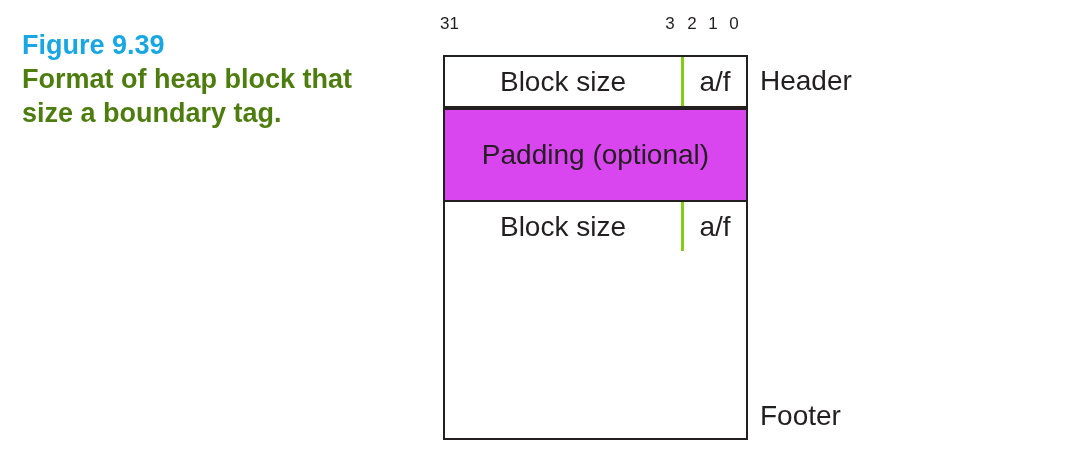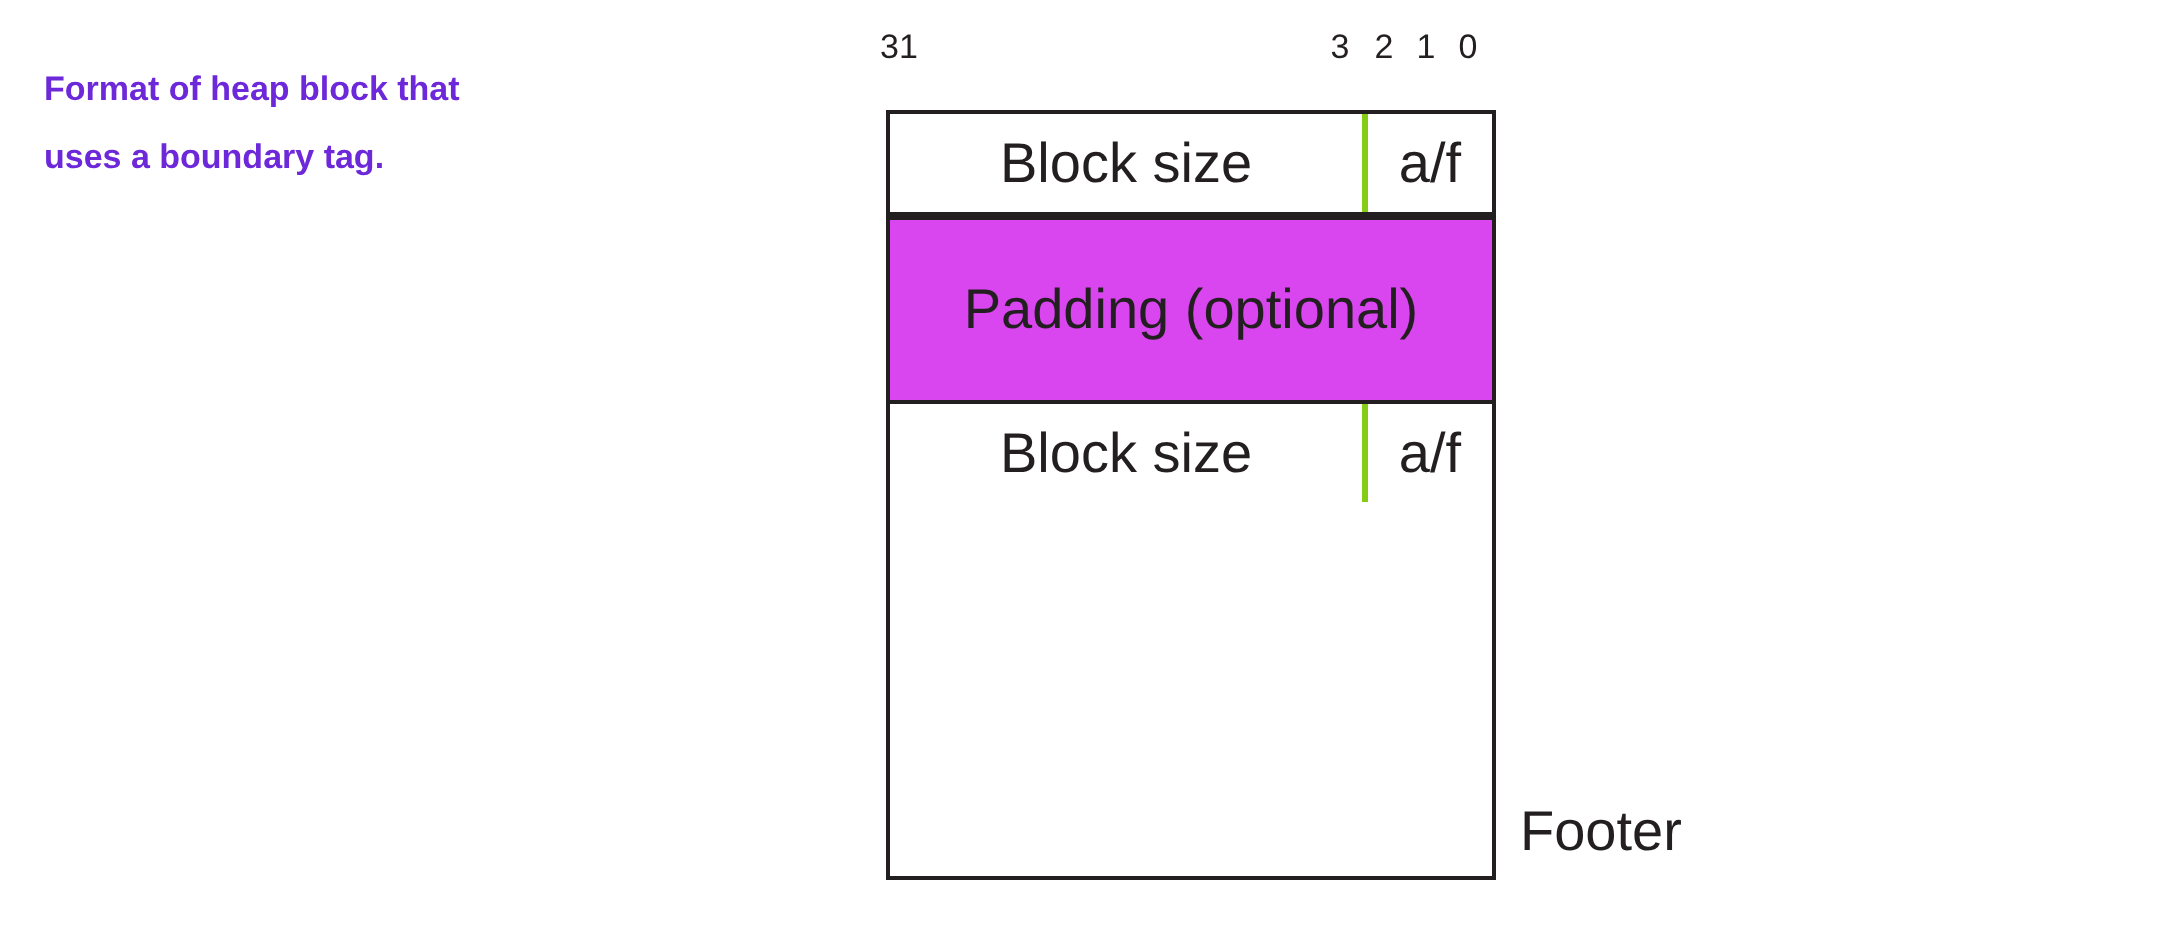--- a/index.html
+++ b/index.html
@@ -23,22 +23,22 @@
     left: 22px;
     top: 28px;
     line-height: 34px;
     font-weight: bold;
   }
   .fig-label {
     font-size: 27px;
     color: #18a7e2;
   }
   .fig-title {
-    font-size: 17px;
-    color: #6d28d9;
+    font-size: 27px;
+    color: #4d7c0f;
   }
 
   
   .bit-label {
     position: absolute;
     top: 14px;
     font-size: 17px;
     color: #231f20;
   }
   .bit-left  { left: 440px; }
@@ -125,22 +125,23 @@
     color: #231f20;
     white-space: nowrap;
   }
 </style>
 </head>
 <body>
 
 <div class="canvas">
 
   <div class="caption">
+    <div class="fig-label">Figure 9.39</div>
     <div class="fig-title">Format of heap block that</div>
-    <div class="fig-title">uses a boundary tag.</div>
+    <div class="fig-title">size a boundary tag.</div>
   </div>
 
   <div class="bit-label bit-left">31</div>
   <div class="bit-label bit-digit bit-3">3</div>
   <div class="bit-label bit-digit bit-2">2</div>
   <div class="bit-label bit-digit bit-1">1</div>
   <div class="bit-label bit-digit bit-0">0</div>
 
   <div class="block-box">
 
@@ -152,16 +153,17 @@
 
     <div class="row padding-row">Padding (optional)</div>
 
     <div class="row footer-row">
       <div class="cell size-cell">Block size</div>
       <div class="cell af-cell">a/f</div>
     </div>
 
   </div>
 
+  <div class="side-label header-label">Header</div>
   <div class="side-label footer-label">Footer</div>
 
 
 </div>
 
 </body></html>

